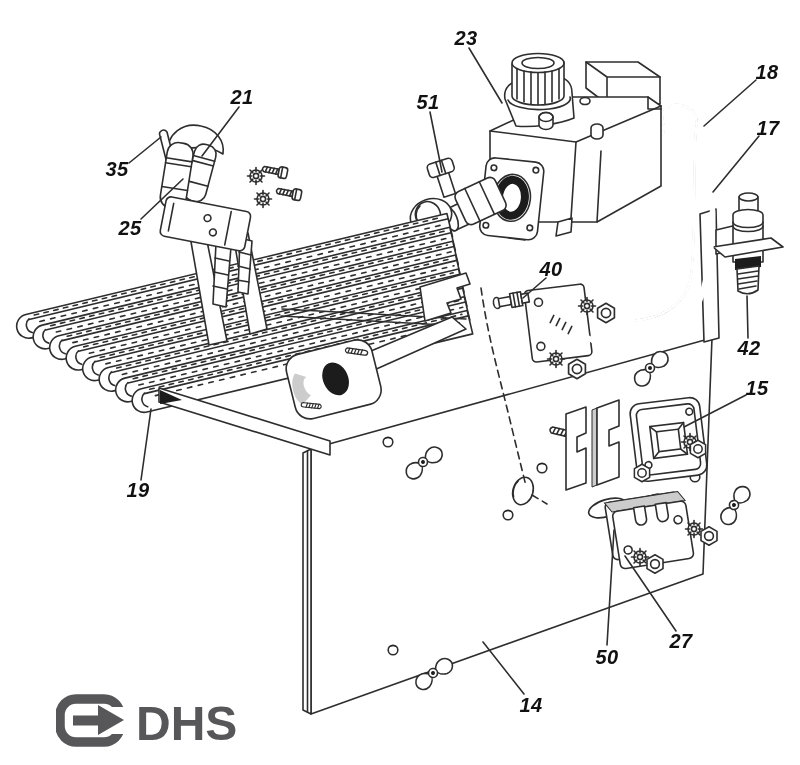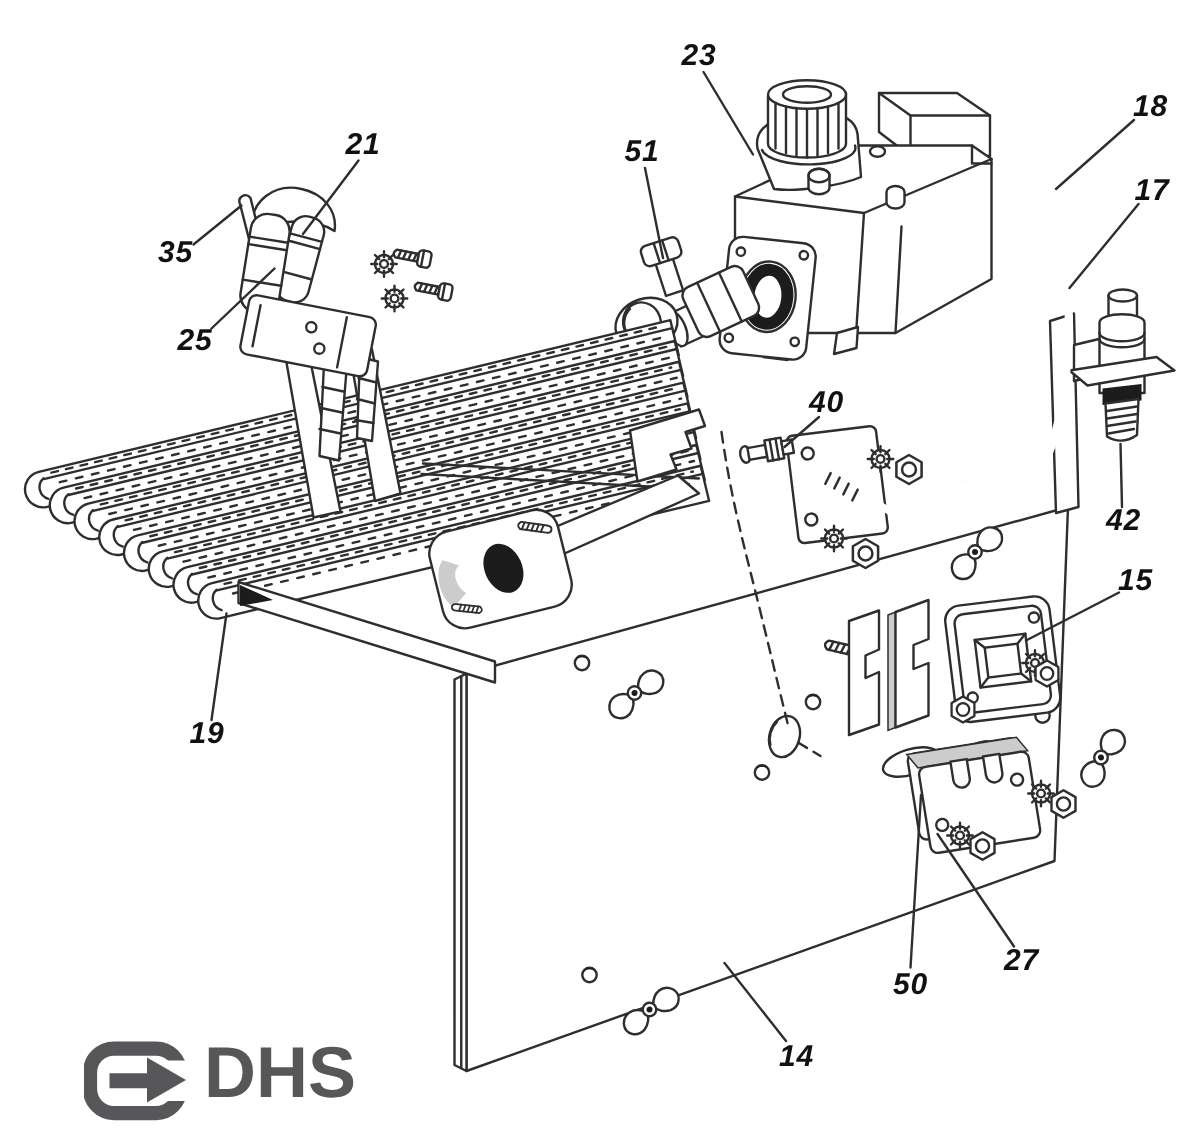--- a/index.html
+++ b/index.html
@@ -8,21 +8,21 @@
   #stage{position:absolute;left:0;top:0;width:800px;height:765px;}
   svg{display:block;}
   .s  {fill:#fff;stroke:var(--c-line,#2e2e2e);stroke-width:1.6;stroke-linejoin:round;stroke-linecap:round;}
   .sn {fill:none;stroke:var(--c-line,#2e2e2e);stroke-width:1.6;stroke-linejoin:round;stroke-linecap:round;}
   .dk {fill:var(--c-dark,#1c1c1c);stroke:none;}
   .gy {fill:var(--c-shade,#cccccc);stroke:none;}
   .gys{fill:var(--c-shade,#cccccc);stroke:var(--c-line,#2e2e2e);stroke-width:1;}
   .pw {fill:none;stroke:#fff;stroke-linejoin:round;stroke-linecap:round;}
   .callout{position:absolute;transform:translate(-50%,-50%);font-weight:bold;
            font-size:20px;color:var(--c-label,#111);letter-spacing:.5px;user-select:none;font-style:italic;}
-  .logo{position:absolute;left:56px;top:692px;display:flex;align-items:flex-start;}
+  .logo{position:absolute;left:56px;top:692px;display:flex;align-items:flex-end;}
   .logo-text{font-weight:bold;font-size:48px;line-height:1;margin-left:4px;
              color:var(--c-logo,#57575a);letter-spacing:0;}
 </style>
 </head>
 <body>
 
 <div id="stage">
 
 <svg width="800" height="765" viewBox="0 0 800 765">
   <defs>

